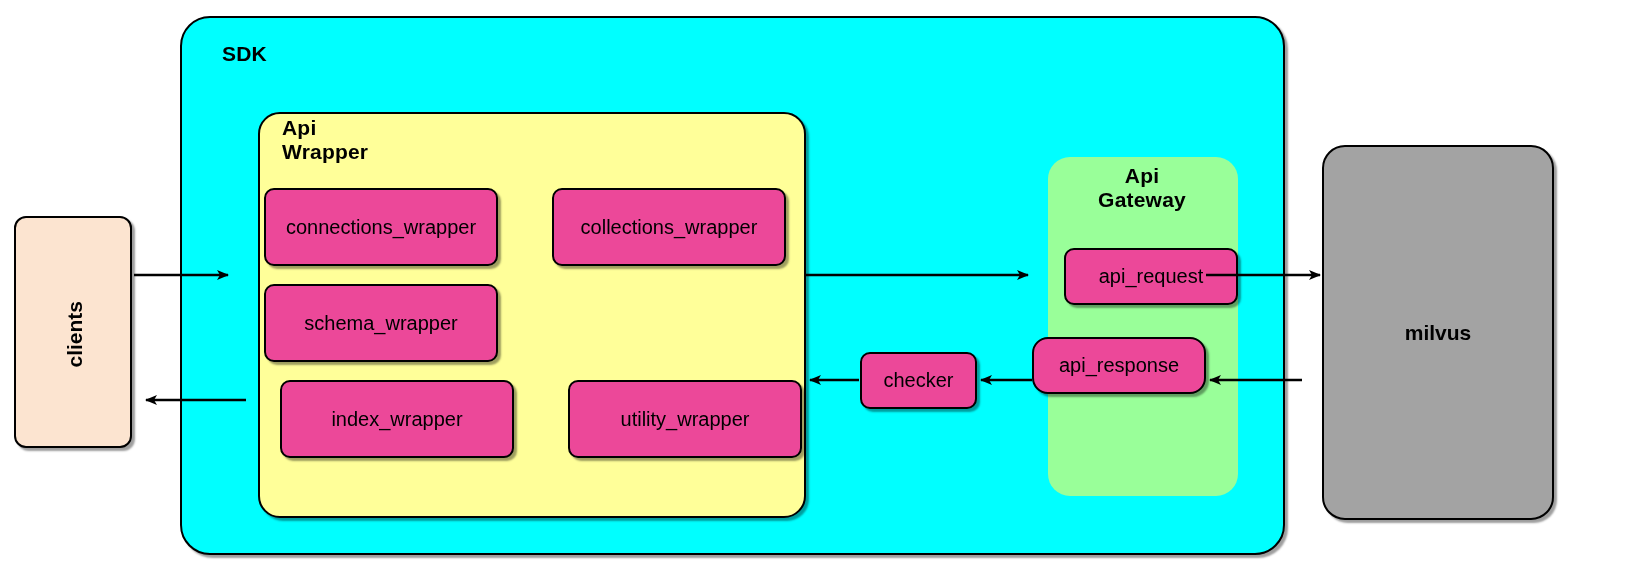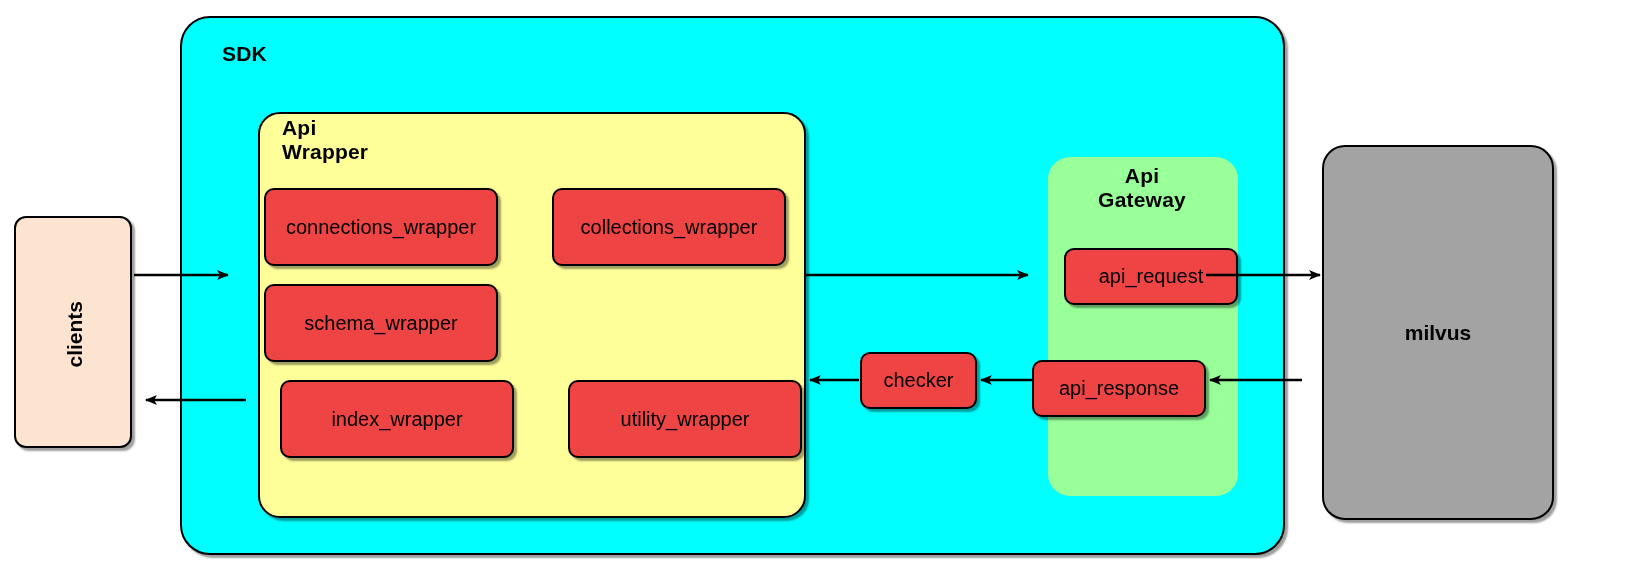--- a/index.html
+++ b/index.html
@@ -45,36 +45,36 @@
   #api-gateway-container{
     left:1048px;top:157px;width:190px;height:339px;
     background:#99ff99;border-radius:22px;border:none;
     box-shadow:none;
     z-index:2;
   }
   #api-gateway-label{left:1052px;top:164px;font-size:21px;z-index:6;text-align:center;width:180px;}
 
   
   .leaf{
-    background:#ef4444;border-radius:10px;
+    background:#ec4899;border-radius:10px;
     display:flex;align-items:center;justify-content:center;
     font-size:20px;color:#000000;z-index:4;
   }
 
   
   #leaf-connections_wrapper{left:264px;top:188px;width:234px;height:78px;}
   #leaf-collections_wrapper{left:552px;top:188px;width:234px;height:78px;}
   #leaf-schema_wrapper    {left:264px;top:284px;width:234px;height:78px;}
   #leaf-partition_wrapper {left:552px;top:284px;width:234px;height:78px;}
   #leaf-index_wrapper     {left:264px;top:380px;width:234px;height:78px;margin-left:16px;}
   #leaf-utility_wrapper   {left:568px;top:380px;width:234px;height:78px;}
 
   
   #leaf-api_request {left:1064px;top:248px;width:174px;height:57px;}
-  #leaf-api_response{left:1032px;top:360px;width:174px;height:57px;}
+  #leaf-api_response{left:1032px;top:337px;width:174px;height:57px;border-radius:16px;}
 
   
   #leaf-checker{left:860px;top:352px;width:117px;height:57px;}
 
   
   #clients-box{
     left:14px;top:216px;width:118px;height:232px;
     background:#fce4d0;border-radius:12px;z-index:3;
   }
   #clients-label{

